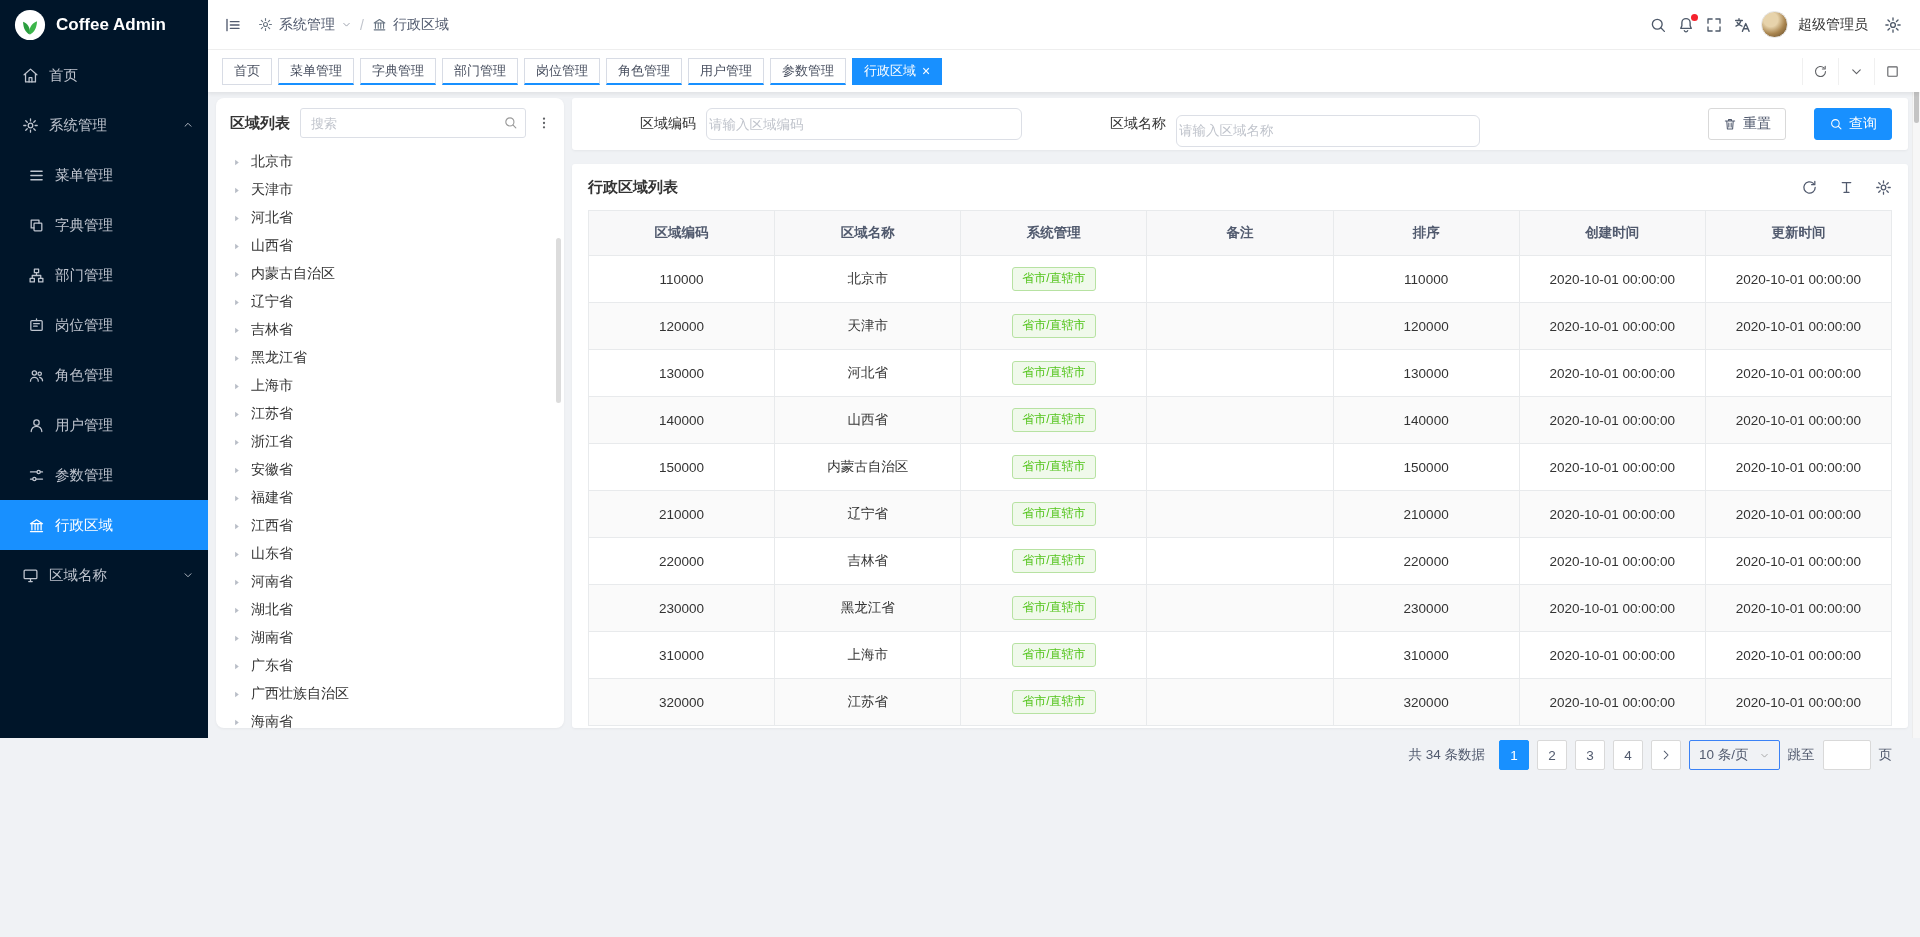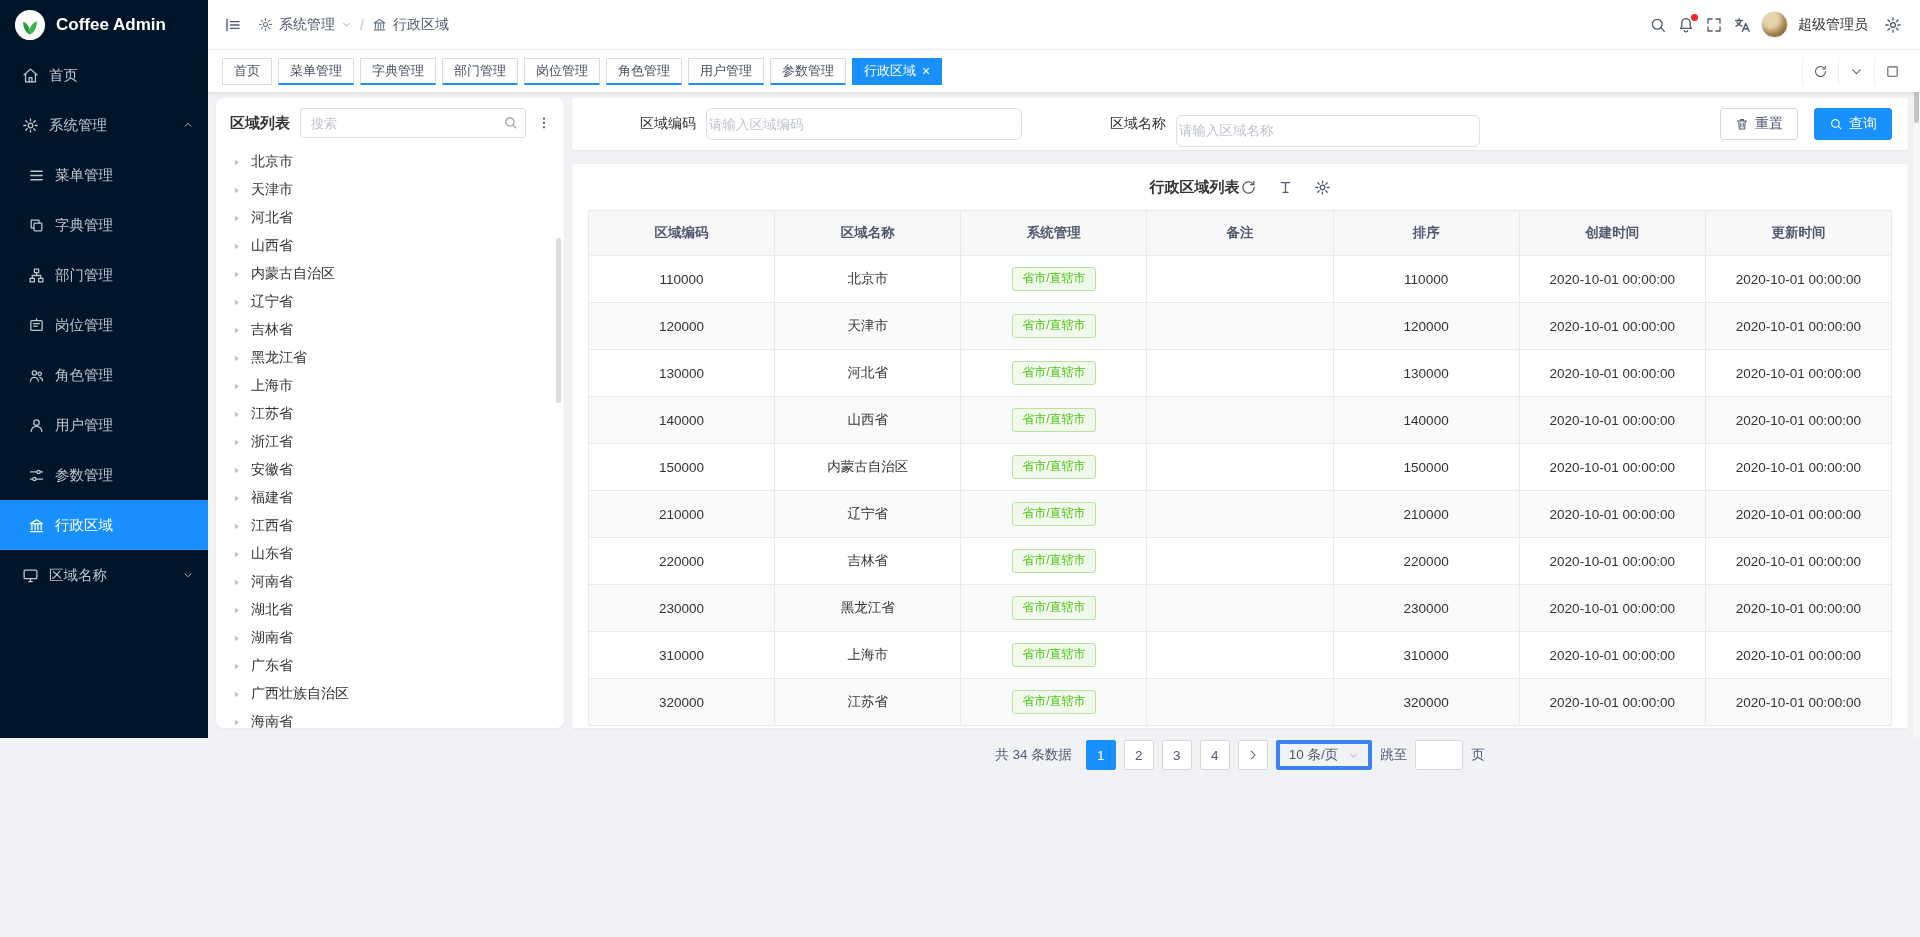--- a/index.html
+++ b/index.html
@@ -75,45 +75,45 @@
   .card { background:#fff; border-radius:3px; box-shadow:0 1px 3px rgba(0,0,0,.05); }
 
   
   .search-card { height:52px; display:flex; align-items:center; padding:0 16px; flex-shrink:0; }
   .form-item { display:flex; align-items:center; }
   .form-item label { width:92px; text-align:right; margin-right:10px; font-size:14px; color:#333; white-space:nowrap; }
   .form-item input { height:32px; border:1px solid #dcdfe6; border-radius:6px; padding:0 2px; font-size:13.5px; color:#1d4ed8; outline:none; font-family:inherit; }
   input::placeholder { color:#c0c4cc; }
   .fi-code { margin-left:16px; } .fi-code input { width:316px; }
   .fi-name { margin-left:52px; } .fi-name input { width:304px;margin-top:13px; }
-  .form-actions { margin-left:auto; display:flex; gap:16px; }
+  .form-actions { margin-left:auto; display:flex; gap:28px; }
   .btn { height:32px; padding:0 14px; border-radius:3px; font-size:14px; display:inline-flex; align-items:center; gap:6px; cursor:pointer; border:1px solid #d9d9d9; background:#fff; color:#515a6e; font-family:inherit; }
   .btn .ic { width:14px; height:14px; }
   .btn-primary { background:#1890ff; border-color:#1890ff; color:#fff; }
 
   
-  .table-card { flex:1; display:flex; flex-direction:column; padding:14px 16px 16px; min-height:0;align-items:center; }
+  .table-card { flex:1; display:flex; flex-direction:column; padding:14px 16px 16px; min-height:0; }
   .table-head { display:flex; align-items:center; margin-bottom:13px; flex-shrink:0; }
   .table-title { font-size:15px; font-weight:bold; color:#333; }
   .table-tools { margin-left:auto; display:flex; gap:20px; }
   .tool { width:17px; height:17px; color:#515a6e; cursor:pointer; }
   table { width:100%; border-collapse:collapse; table-layout:fixed; font-size:13.5px; color:#333; }
   th, td { border:1px solid #e8eaec; text-align:center; padding:0 8px; white-space:nowrap; overflow:hidden; }
   thead th { background:#f8f8f9; color:#515a6e; font-weight:600; height:45px; cursor:pointer; }
   tbody td { height:47px; }
   tbody tr:nth-child(even) td { background:#fafafa; }
   .badge { display:inline-block; padding:3px 9px; font-size:12px; line-height:1.3; color:#52c41a; background:#f0f9eb; border:1px solid #b7e2a2; border-radius:3px; }
 
   
   .pagination { margin-top:auto; display:flex; align-items:center; justify-content:flex-end; gap:8px; padding-top:14px; font-size:13.5px; color:#515a6e; flex-shrink:0; }
   .page-total { margin-right:6px; }
   .page-btn { min-width:30px; height:30px; border:1px solid #d9d9d9; border-radius:2px; background:#fff; color:#515a6e; font-size:13.5px; display:inline-flex; align-items:center; justify-content:center; cursor:pointer; font-family:inherit; }
   .page-btn.active { background:#1890ff; border-color:#1890ff; color:#fff; }
   .page-next svg { width:14px; height:14px; }
-  .page-size { height:30px; border:4px solid #3b82f6; border-radius:2px; display:inline-flex; align-items:center; gap:10px; padding:0 9px; cursor:pointer; color:#515a6e; }
+  .page-size { height:30px; border:1px solid #3b82f6; border-radius:2px; display:inline-flex; align-items:center; gap:10px; padding:0 9px; cursor:pointer; color:#515a6e; }
   .page-size .caret { width:11px; height:11px; color:#999; }
   .jump-input { width:48px; height:30px; border:1px solid #d9d9d9; border-radius:2px; text-align:center; outline:none; font-size:13.5px; font-family:inherit; }
 
   
   .win-scrollbar { position:absolute; top:50px; right:0; bottom:0; width:8px; background:#f7f7f7; border-left:1px solid #ececec; }
   .win-scrollbar .thumb { position:absolute; top:23px; left:1px; width:5px; height:50px; border-radius:3px; background:#c4c4c4; }
 </style>
 </head>
 <body>
 

